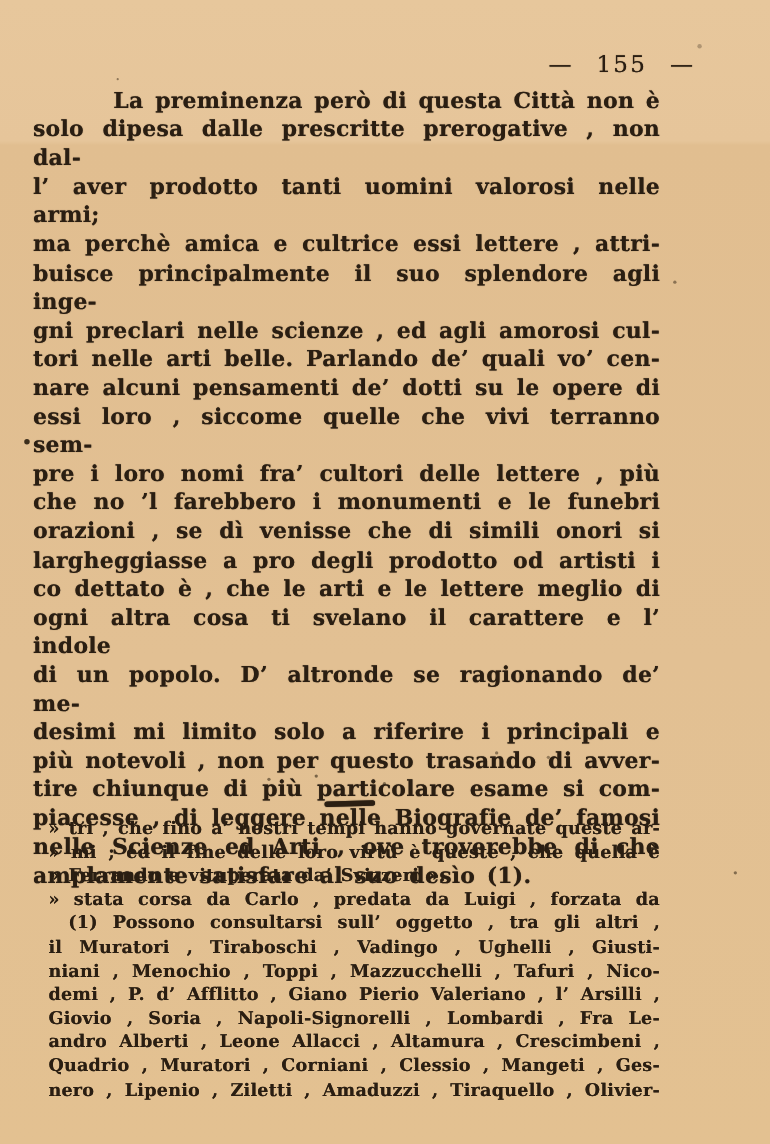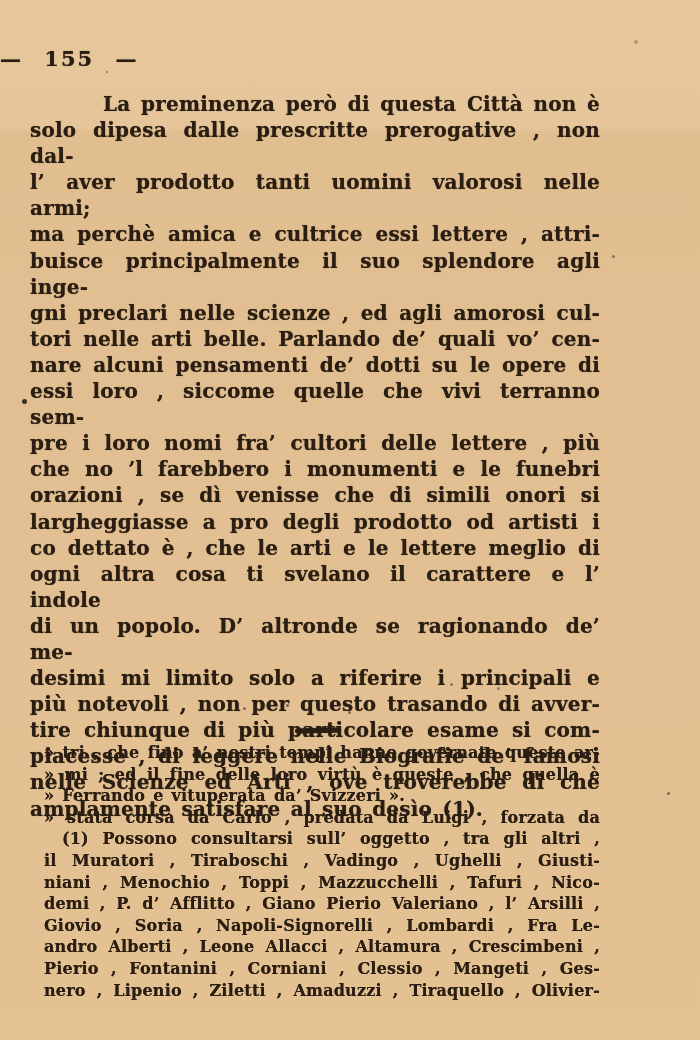--- a/index.html
+++ b/index.html
@@ -6,27 +6,27 @@
   .page{
     position:relative;
     width:700px;height:1040px;
     background:linear-gradient(180deg,#e7c79c 0px,#e6c59a 128px,#e1be90 132px,#e2c093 600px,#e3c191 1040px);
     overflow:hidden;
     font-family:"DejaVu Serif","Liberation Serif",serif;
     color:#2a1e12;
   }
   .header{
     position:absolute;top:46px;left:0;width:632px;
-    text-align:left;
-    font-size:21px;font-weight:700;
+    text-align:right;
+    font-size:21px;font-weight:400;
     letter-spacing:2px;word-spacing:12px;
     text-shadow:0 0 0.7px rgba(42,30,18,.85);
   }
   .body-text{
-    position:absolute;top:91px;left:30px;width:570px;
+    position:absolute;top:78px;left:30px;width:570px;
     font-size:20px;font-weight:700;line-height:26.1px;
     letter-spacing:0.2px;word-spacing:0.16em;
     text-shadow:0 0 0.7px rgba(42,30,18,.8);
   }
   .footnotes{
     position:absolute;top:742px;left:44px;width:556px;
     font-size:16px;font-weight:700;line-height:21.6px;
     letter-spacing:0.2px;word-spacing:0.14em;
     text-shadow:0 0 0.6px rgba(42,30,18,.8);
   }
@@ -102,18 +102,18 @@
         <div class="line no-just">» Ferrando e vituperata da’ Svizzeri ».</div>
         <div class="line">» stata corsa da Carlo , predata da Luigi , forzata da</div>
       </div>
     <div>
         <div class="line" style="text-indent: 18px;">(1) Possono consultarsi sull’ oggetto , tra gli altri ,</div>
         <div class="line">il Muratori , Tiraboschi , Vadingo , Ughelli , Giusti-</div>
         <div class="line">niani , Menochio , Toppi , Mazzucchelli , Tafuri , Nico-</div>
         <div class="line">demi , P. d’ Afflitto , Giano Pierio Valeriano , l’ Arsilli ,</div>
         <div class="line">Giovio , Soria , Napoli-Signorelli , Lombardi , Fra Le-</div>
         <div class="line">andro Alberti , Leone Allacci , Altamura , Crescimbeni ,</div>
-        <div class="line">Pierio , Fontanini , Corniani , Clessio , Mangeti , Ges-</div>
+        <div class="line">Quadrio , Muratori , Corniani , Clessio , Mangeti , Ges-</div>
         <div class="line">nero , Lipenio , Ziletti , Amaduzzi , Tiraquello , Olivier-</div>
       </div>
   </div>
 
 </div>
 
 </body></html>

